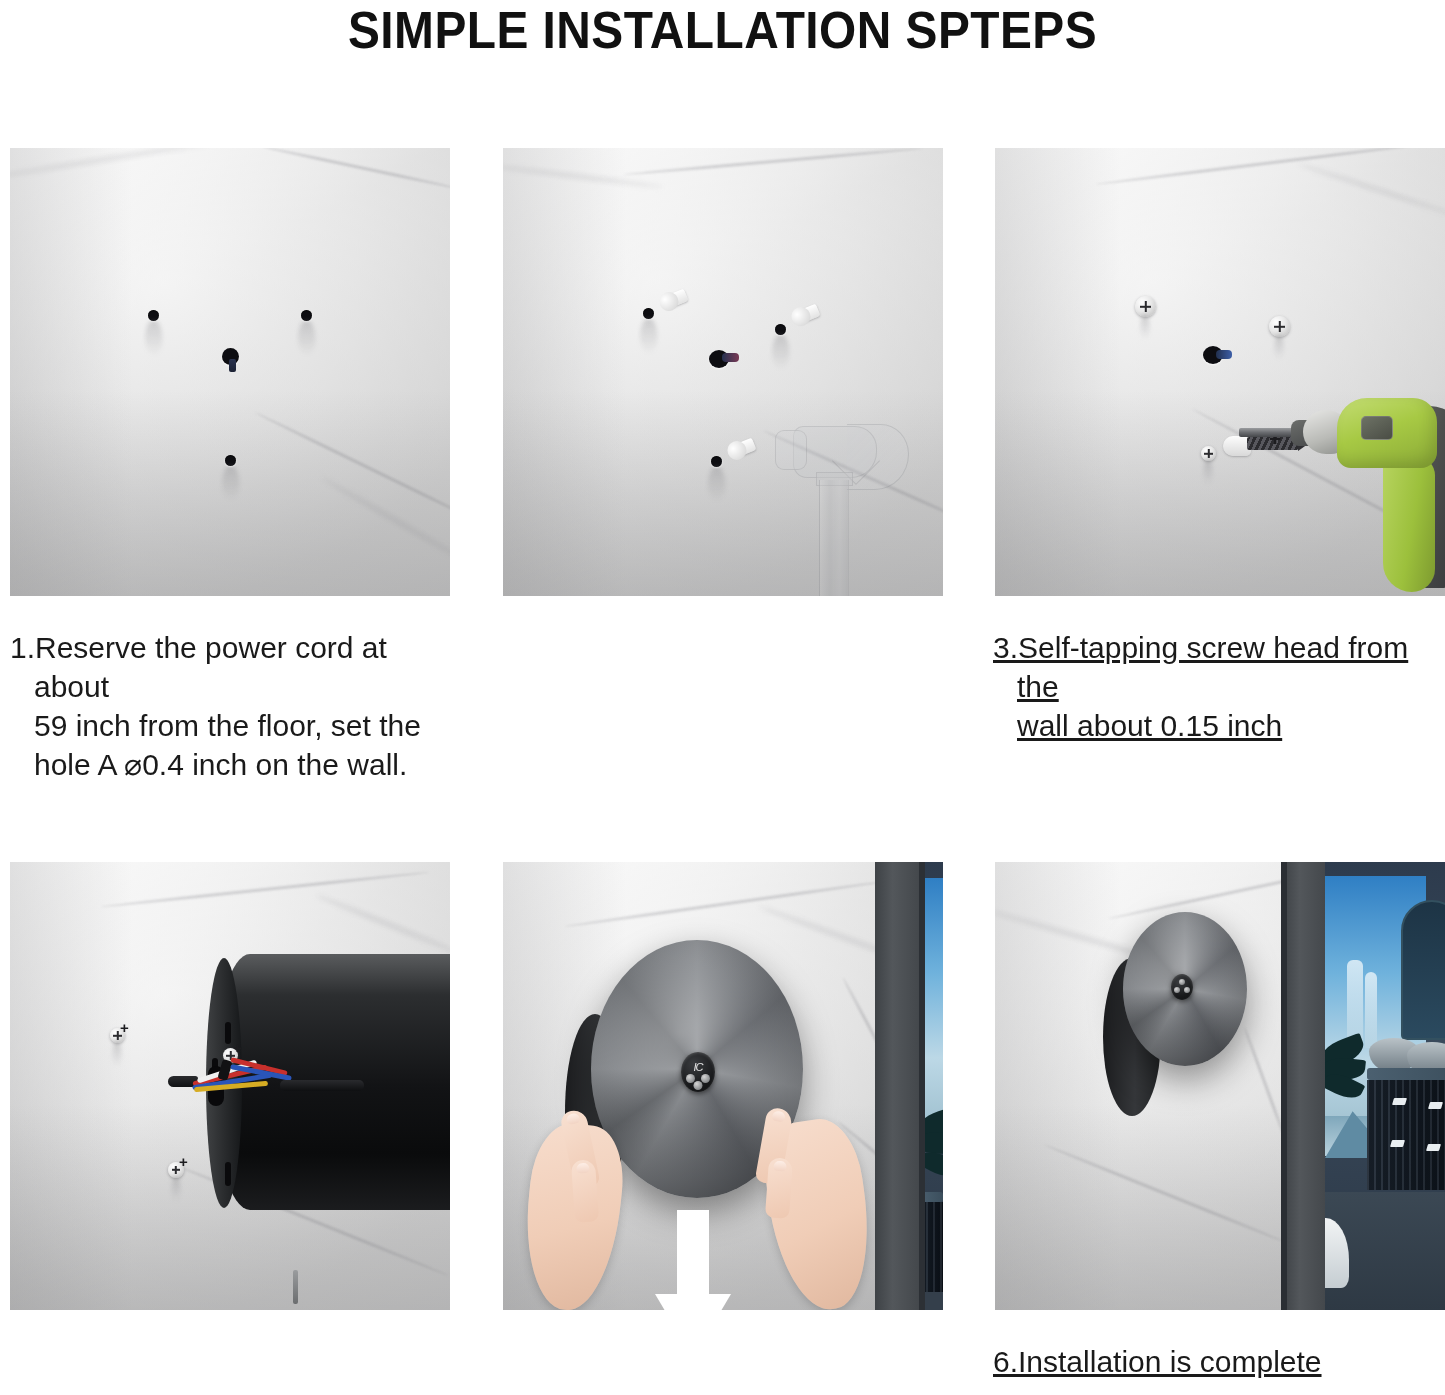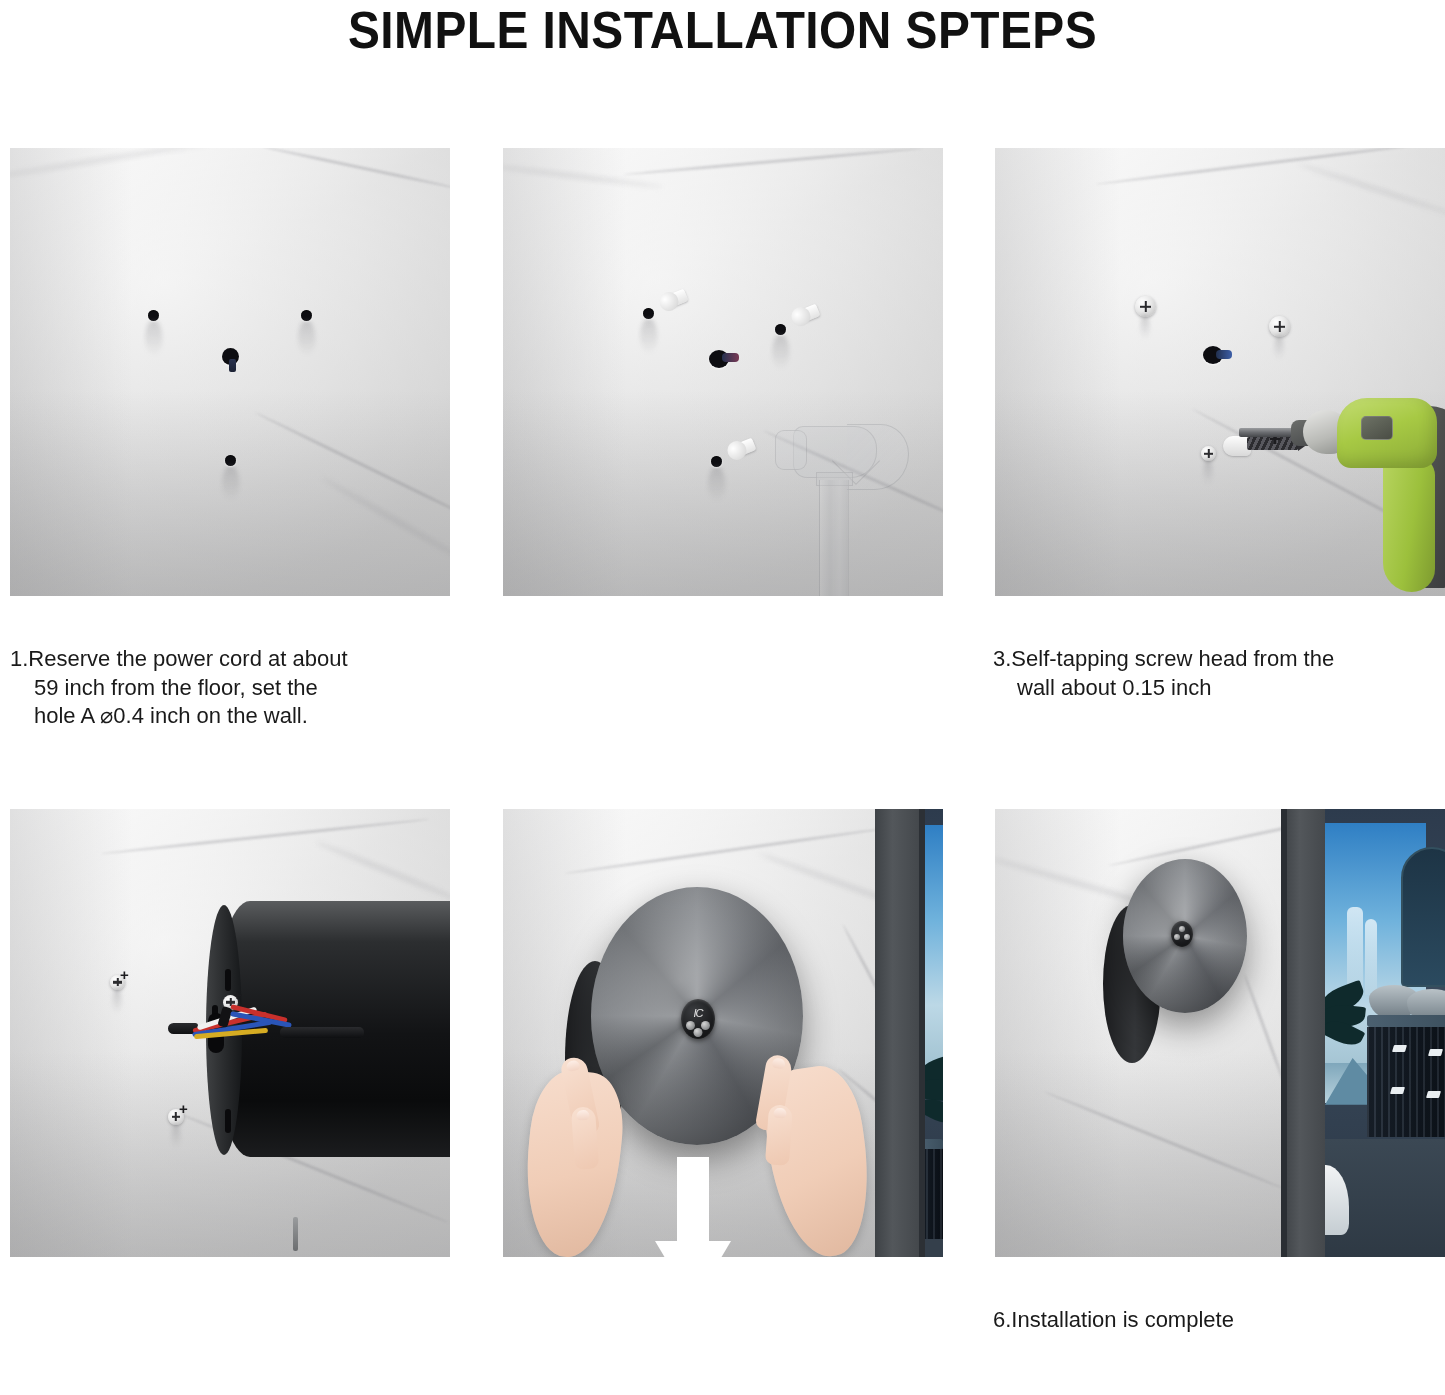--- a/index.html
+++ b/index.html
@@ -48,30 +48,30 @@
 
   .panel {
     position: relative;
     width: 100%;
     height: 448px;
     overflow: hidden;
     background: #d8d8d8;
   }
 
   .caption {
-    margin-top: 49px;
-    font-size: 22px;
+    margin-top: 32px;
+    font-size: 30px;
     line-height: 1.30;
     color: #1a1a1a;
     padding-left: 24px;
     text-indent: -24px;
     white-space: pre-line;
     font-family: "Liberation Sans", sans-serif;
   }
-  .cell.c3 .caption { padding-left: 22px; }
+  .cell.c3 .caption { padding-left: 22px; text-decoration: underline; }
 
   
   .marble {
     position: absolute;
     inset: 0;
     background:
       linear-gradient(150deg, rgba(255,255,255,0.85) 0%, rgba(242,242,242,0.4) 35%, rgba(205,205,205,0.55) 100%),
       radial-gradient(ellipse 80% 70% at 35% 30%, #f4f4f4 0%, #e2e2e2 55%, #cfcfcf 100%);
   }
   .vein {

